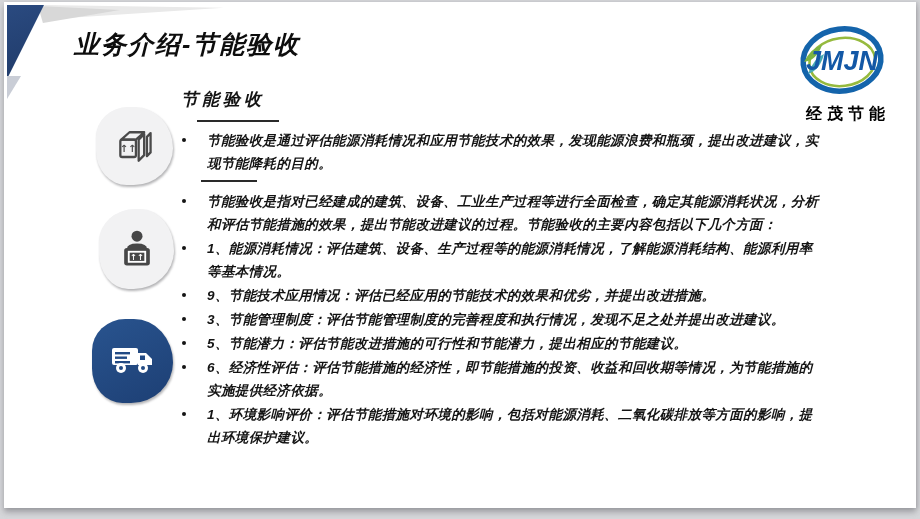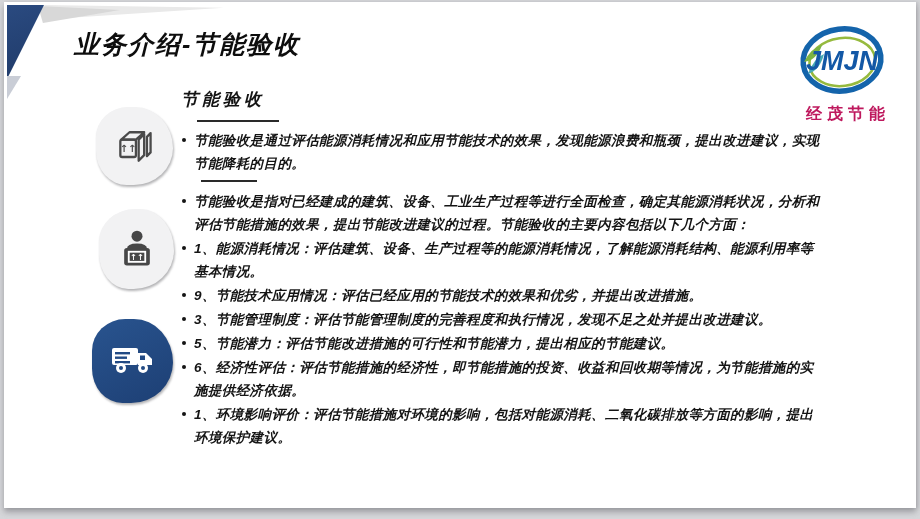--- a/index.html
+++ b/index.html
@@ -36,21 +36,21 @@
   }
   
   .page-title{
     position:absolute;left:70px;top:26px;
     font-size:25px;font-weight:bold;font-style:italic;
     color:#0d0d0d;letter-spacing:2px;text-align:right;
   }
   
   .logo{position:absolute;left:786px;top:20px;width:100px;text-align:right;}
   .logo-sub{
-    margin-top:2px;font-size:16px;font-weight:bold;color:#be185d;
+    margin-top:2px;font-size:16px;font-weight:bold;color:#000000;
     letter-spacing:5px;white-space:nowrap;
   }
   
   .blob{
     position:absolute;display:flex;align-items:center;justify-content:center;
     filter:drop-shadow(1px 2px 1px rgba(90,90,95,.45));
   }
   .blob-light{background:#f2f2f3;}
   .blob-navy{background:linear-gradient(150deg,#29548f,#1d3f74);}
   .blob1{left:92px;top:105px;width:77px;height:78px;border-radius:46% 54% 56% 44%/42% 58% 52% 48%;}
@@ -58,21 +58,21 @@
   .blob3{left:88px;top:317px;width:81px;height:84px;border-radius:46% 54% 58% 42%/42% 58% 54% 46%;}
   
   .content{position:absolute;left:176px;top:86px;width:640px;color:#141414;}
   .section-heading{
     font-size:17px;font-weight:bold;font-style:italic;
     letter-spacing:4px;margin-left:1px;
   }
   .rule{height:2px;background:#2a2a2a;border:none;margin:0;}
   .rule-1{width:82px;margin:9px 0 7px 17px;}
   .rule-2{width:56px;margin:5px 0 8px 21px;}
-  .bullet{display:flex;margin:0 0 1px 0;}
+  .bullet{display:flex;margin:0 0 1px 0;gap:13px;}
   .bullet .dot{
     width:14px;flex:0 0 14px;position:relative;
   }
   .bullet .dot::after{
     content:"";position:absolute;left:2px;top:9px;width:4px;height:4px;
     border-radius:50%;background:#141414;
   }
   .bullet .txt{
     flex:1;font-size:13.5px;line-height:23px;
     font-weight:bold;font-style:italic;letter-spacing:.4px;

